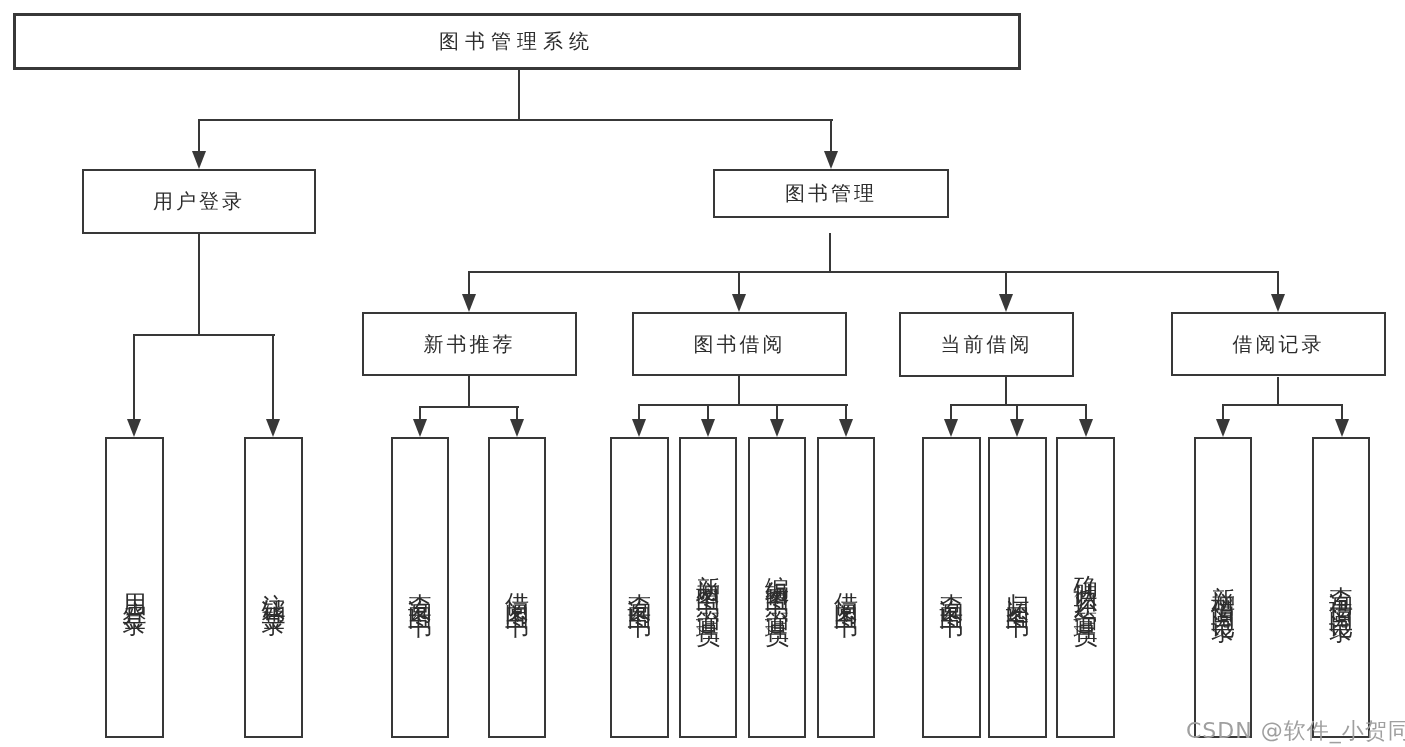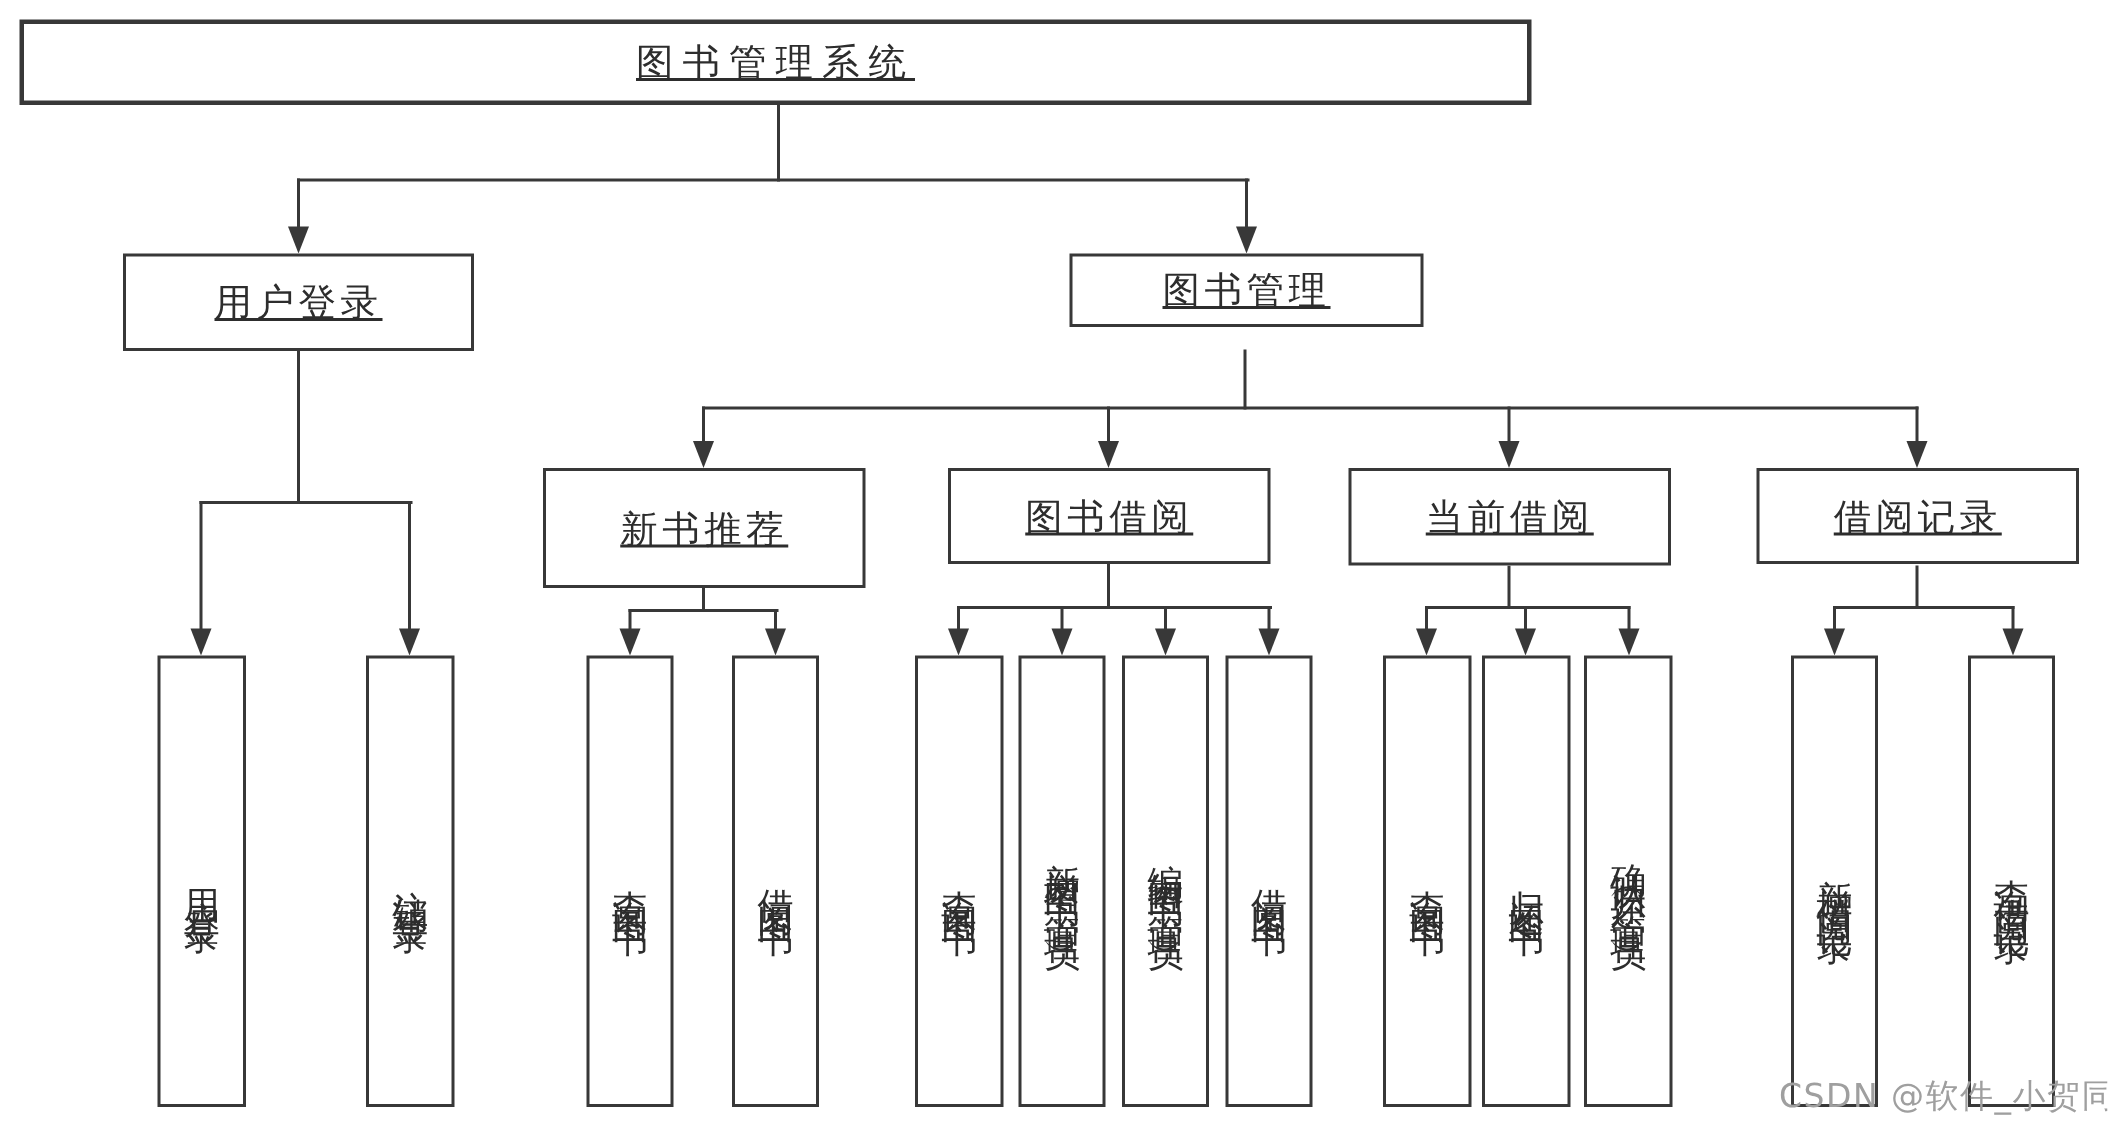--- a/index.html
+++ b/index.html
@@ -16,24 +16,23 @@
     position: absolute;
     box-sizing: border-box;
     background: #ffffff;
     border: 2px solid #383838;
     display: flex;
     align-items: center;
     justify-content: center;
     z-index: 2;
   }
   .node.h span {
-    font-size: 25px;
+    font-size: 20px;
     letter-spacing: 3px;
     white-space: nowrap;
-    text-decoration: underline;
   }
   .node.root-box { border-width: 3px; }
   .node.root-box span { letter-spacing: 6px; }
   .node.v span {
     writing-mode: vertical-rl;
     text-orientation: mixed;
     font-size: 24px;
     letter-spacing: 7px;
     line-height: 1;
   }
@@ -126,27 +125,27 @@
     <span>图书管理系统</span>
   </div>
 
   <div class="node h" style="left:82px; top:169px; width:234px; height:65px;">
     <span>用户登录</span>
   </div>
   <div class="node h" style="left:713px; top:169px; width:236px; height:49px;">
     <span>图书管理</span>
   </div>
 
-  <div class="node h" style="left:362px; top:312px; width:215px; height:80px;">
+  <div class="node h" style="left:362px; top:312px; width:215px; height:64px;">
     <span>新书推荐</span>
   </div>
   <div class="node h" style="left:632px; top:312px; width:215px; height:64px;">
     <span>图书借阅</span>
   </div>
-  <div class="node h" style="left:899px; top:312px; width:215px; height:65px;">
+  <div class="node h" style="left:899px; top:312px; width:175px; height:65px;">
     <span>当前借阅</span>
   </div>
   <div class="node h" style="left:1171px; top:312px; width:215px; height:64px;">
     <span>借阅记录</span>
   </div>
 
   <div class="node v" style="left:105px; top:437px; width:59px; height:301px;">
     <span>用户登录</span>
   </div>
   <div class="node v" style="left:244px; top:437px; width:59px; height:301px;">

